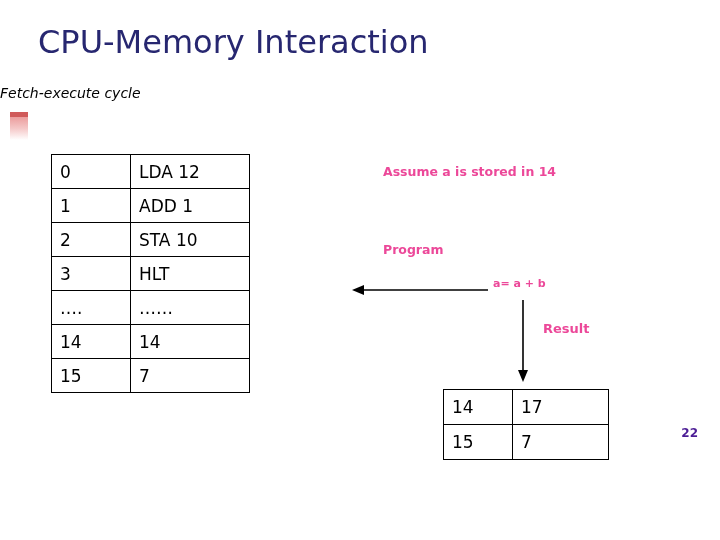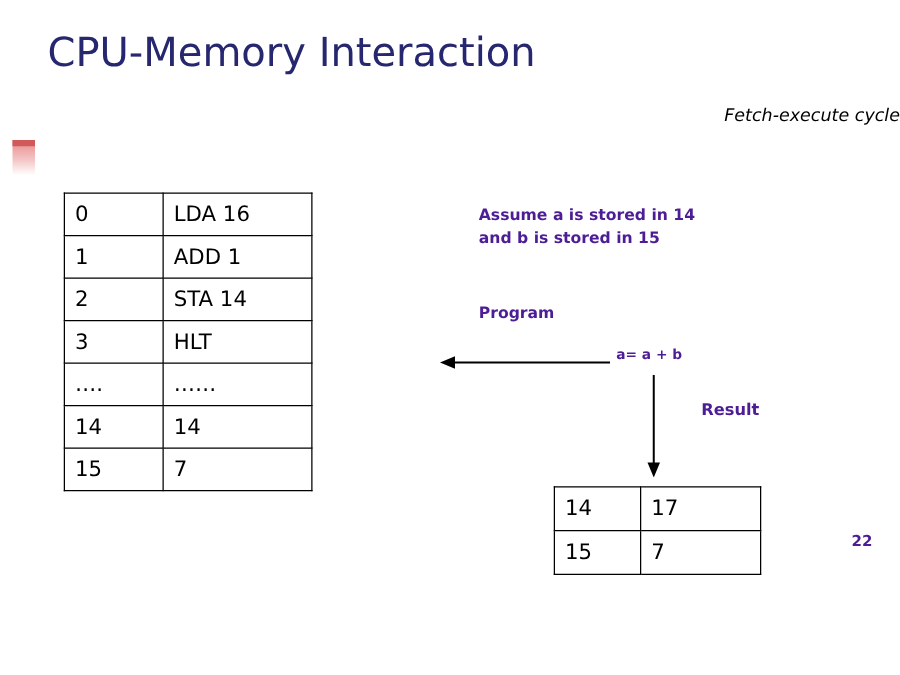--- a/index.html
+++ b/index.html
@@ -32,21 +32,21 @@
     font-family: "DejaVu Sans", sans-serif;
     white-space: nowrap;
     letter-spacing: 0px;
   }
 
   #subtitle {
     position: absolute;
     left: 0;
     top: 85px;
     width: 720px;
-    text-align: right;
+    text-align: left;
     font-size: 14px;
     font-style: italic;
     color: #000000;
     font-family: "DejaVu Sans", sans-serif;
   }
 
   
   .deco-bar {
     position: absolute;
     left: 10px;
@@ -104,40 +104,40 @@
     font-family: "DejaVu Sans", sans-serif;
   }
   #res-table td.rkey { width: 52px; }
   #res-table td.rval { width: 79px; margin-top: 30px; }
 
   .note {
     position: absolute;
     font-family: "DejaVu Sans", sans-serif;
     font-size: 12.5px;
     font-weight: bold;
-    color: #4c1d95;
+    color: #ec4899;
     line-height: 1.45;
   }
   #assume-note {
     left: 383px;
     top: 163px;
     width: 260px;
   }
   #program-label {
     left: 383px;
     top: 241px;
     text-align: center;
   }
   #expr-label {
     left: 493px;
     top: 276px;
     font-size: 11px;
   }
   #result-label {
-    left: 561px;
+    left: 543px;
     top: 320px;
     font-size: 13px;
     text-align: right;
   }
 
   
   #arrow-left {
     position: absolute;
     left: 352px;
     top: 284px;
@@ -171,29 +171,29 @@
   <div class="deco-bar"></div>
   <div class="deco-bar2"></div>
 
   <div id="title">CPU-Memory Interaction</div>
   <div id="subtitle">Fetch-execute cycle</div>
 
   <table id="mem-table">
     <tbody>
       <tr>
         <td class="addr">0</td>
-        <td class="instr">LDA 16</td>
+        <td class="instr">LDA 12</td>
       </tr>
       <tr>
         <td class="addr">1</td>
         <td class="instr">ADD 1</td>
       </tr>
       <tr>
         <td class="addr">2</td>
-        <td class="instr">STA 14</td>
+        <td class="instr">STA 10</td>
       </tr>
       <tr>
         <td class="addr">3</td>
         <td class="instr">HLT</td>
       </tr>
       <tr>
         <td class="addr">….</td>
         <td class="instr">……</td>
       </tr>
       <tr>
@@ -202,21 +202,20 @@
       </tr>
       <tr>
         <td class="addr">15</td>
         <td class="instr">7</td>
       </tr>
     </tbody>
   </table>
 
   <div class="note" id="assume-note">
     <span>Assume a is stored in 14</span><br>
-    <span>and b  is stored in 15</span>
   </div>
 
   <div class="note" id="program-label">Program</div>
 
   <svg id="arrow-left" viewBox="0 0 136 12">
     <line x1="6" y1="6" x2="136" y2="6" stroke="#000000" stroke-width="1.6"></line>
     <polygon points="0,6 12,1 12,11" fill="#000000"></polygon>
   </svg>
 
   <div class="note" id="expr-label">a= a + b</div>

